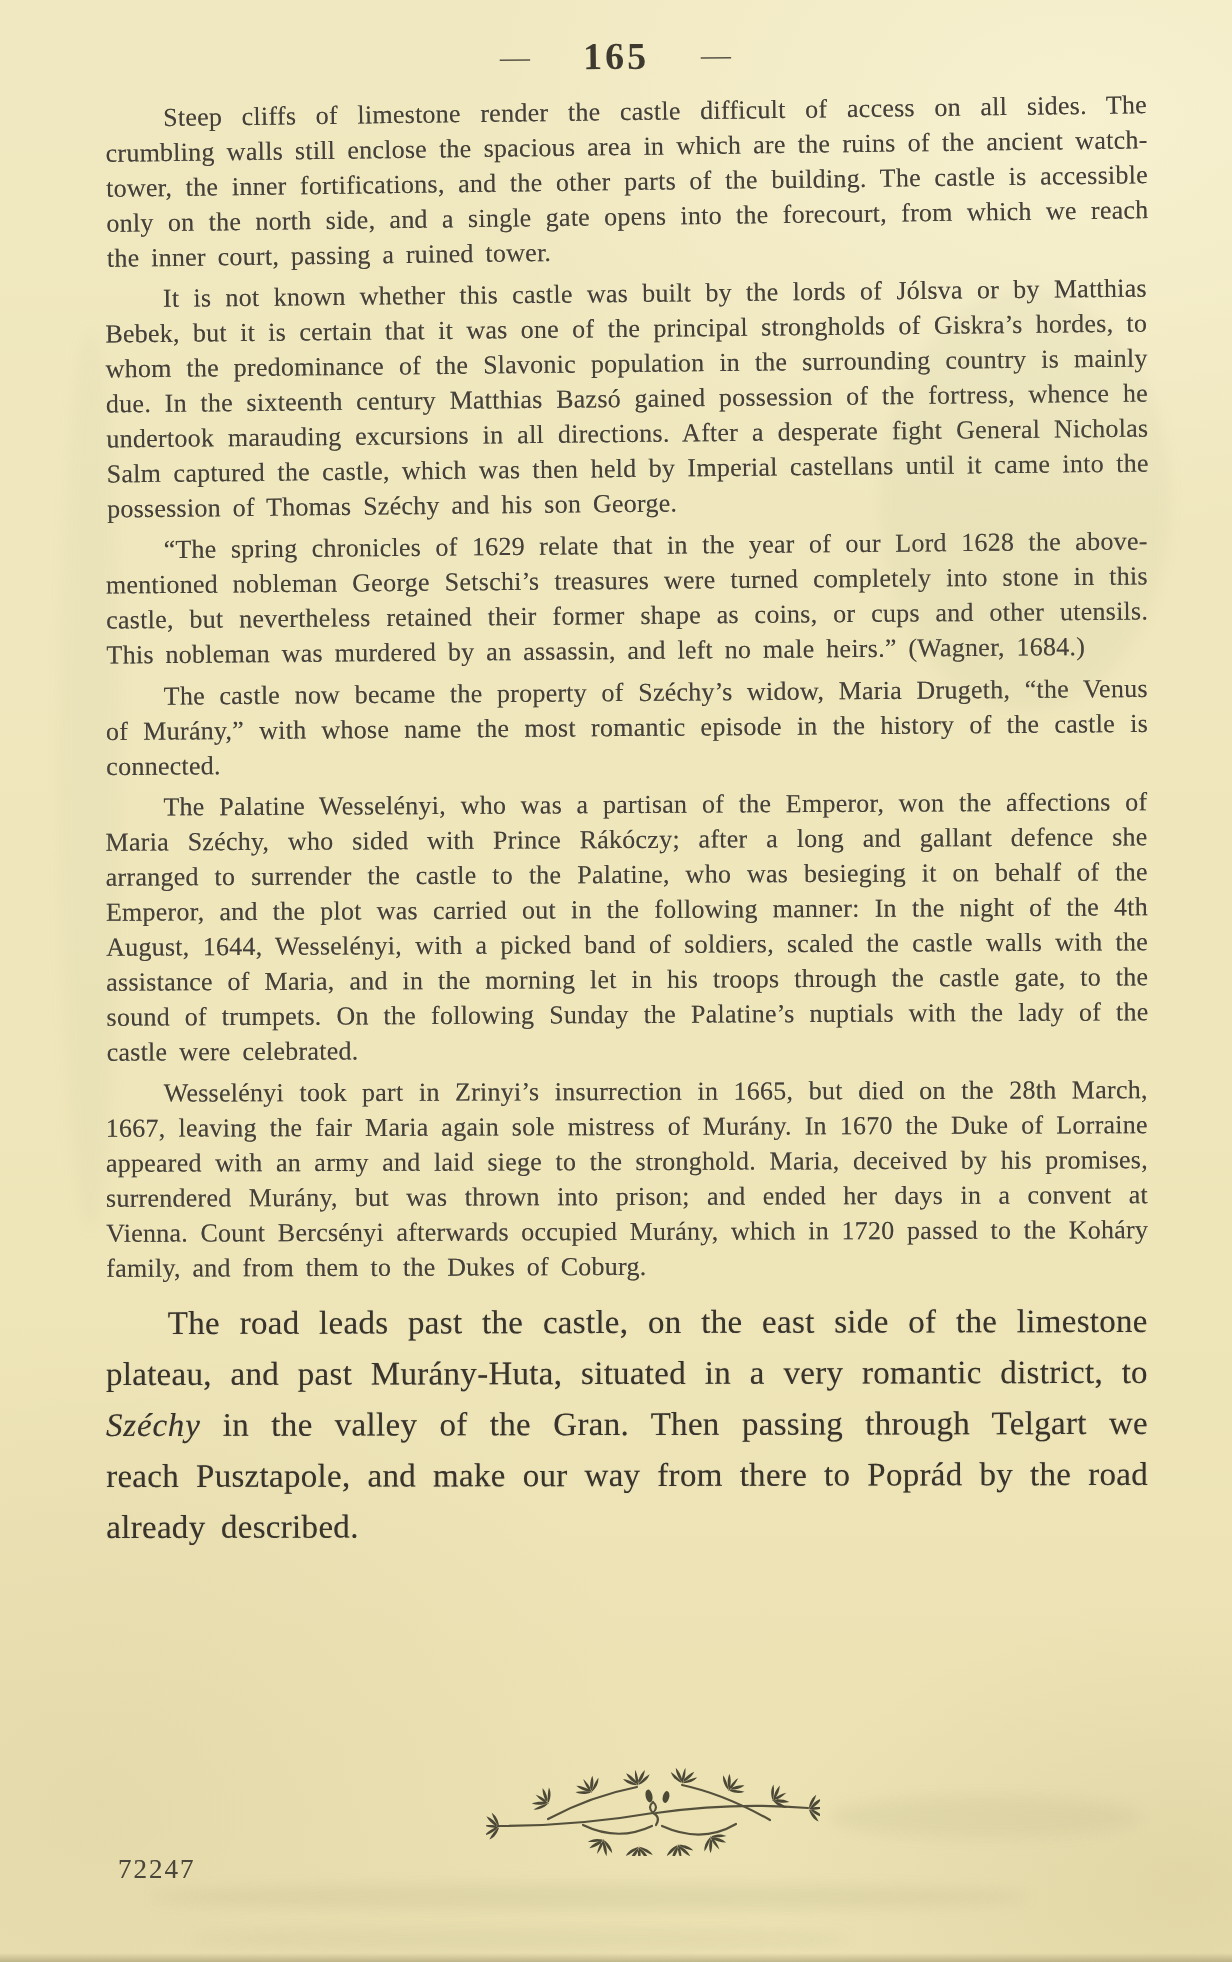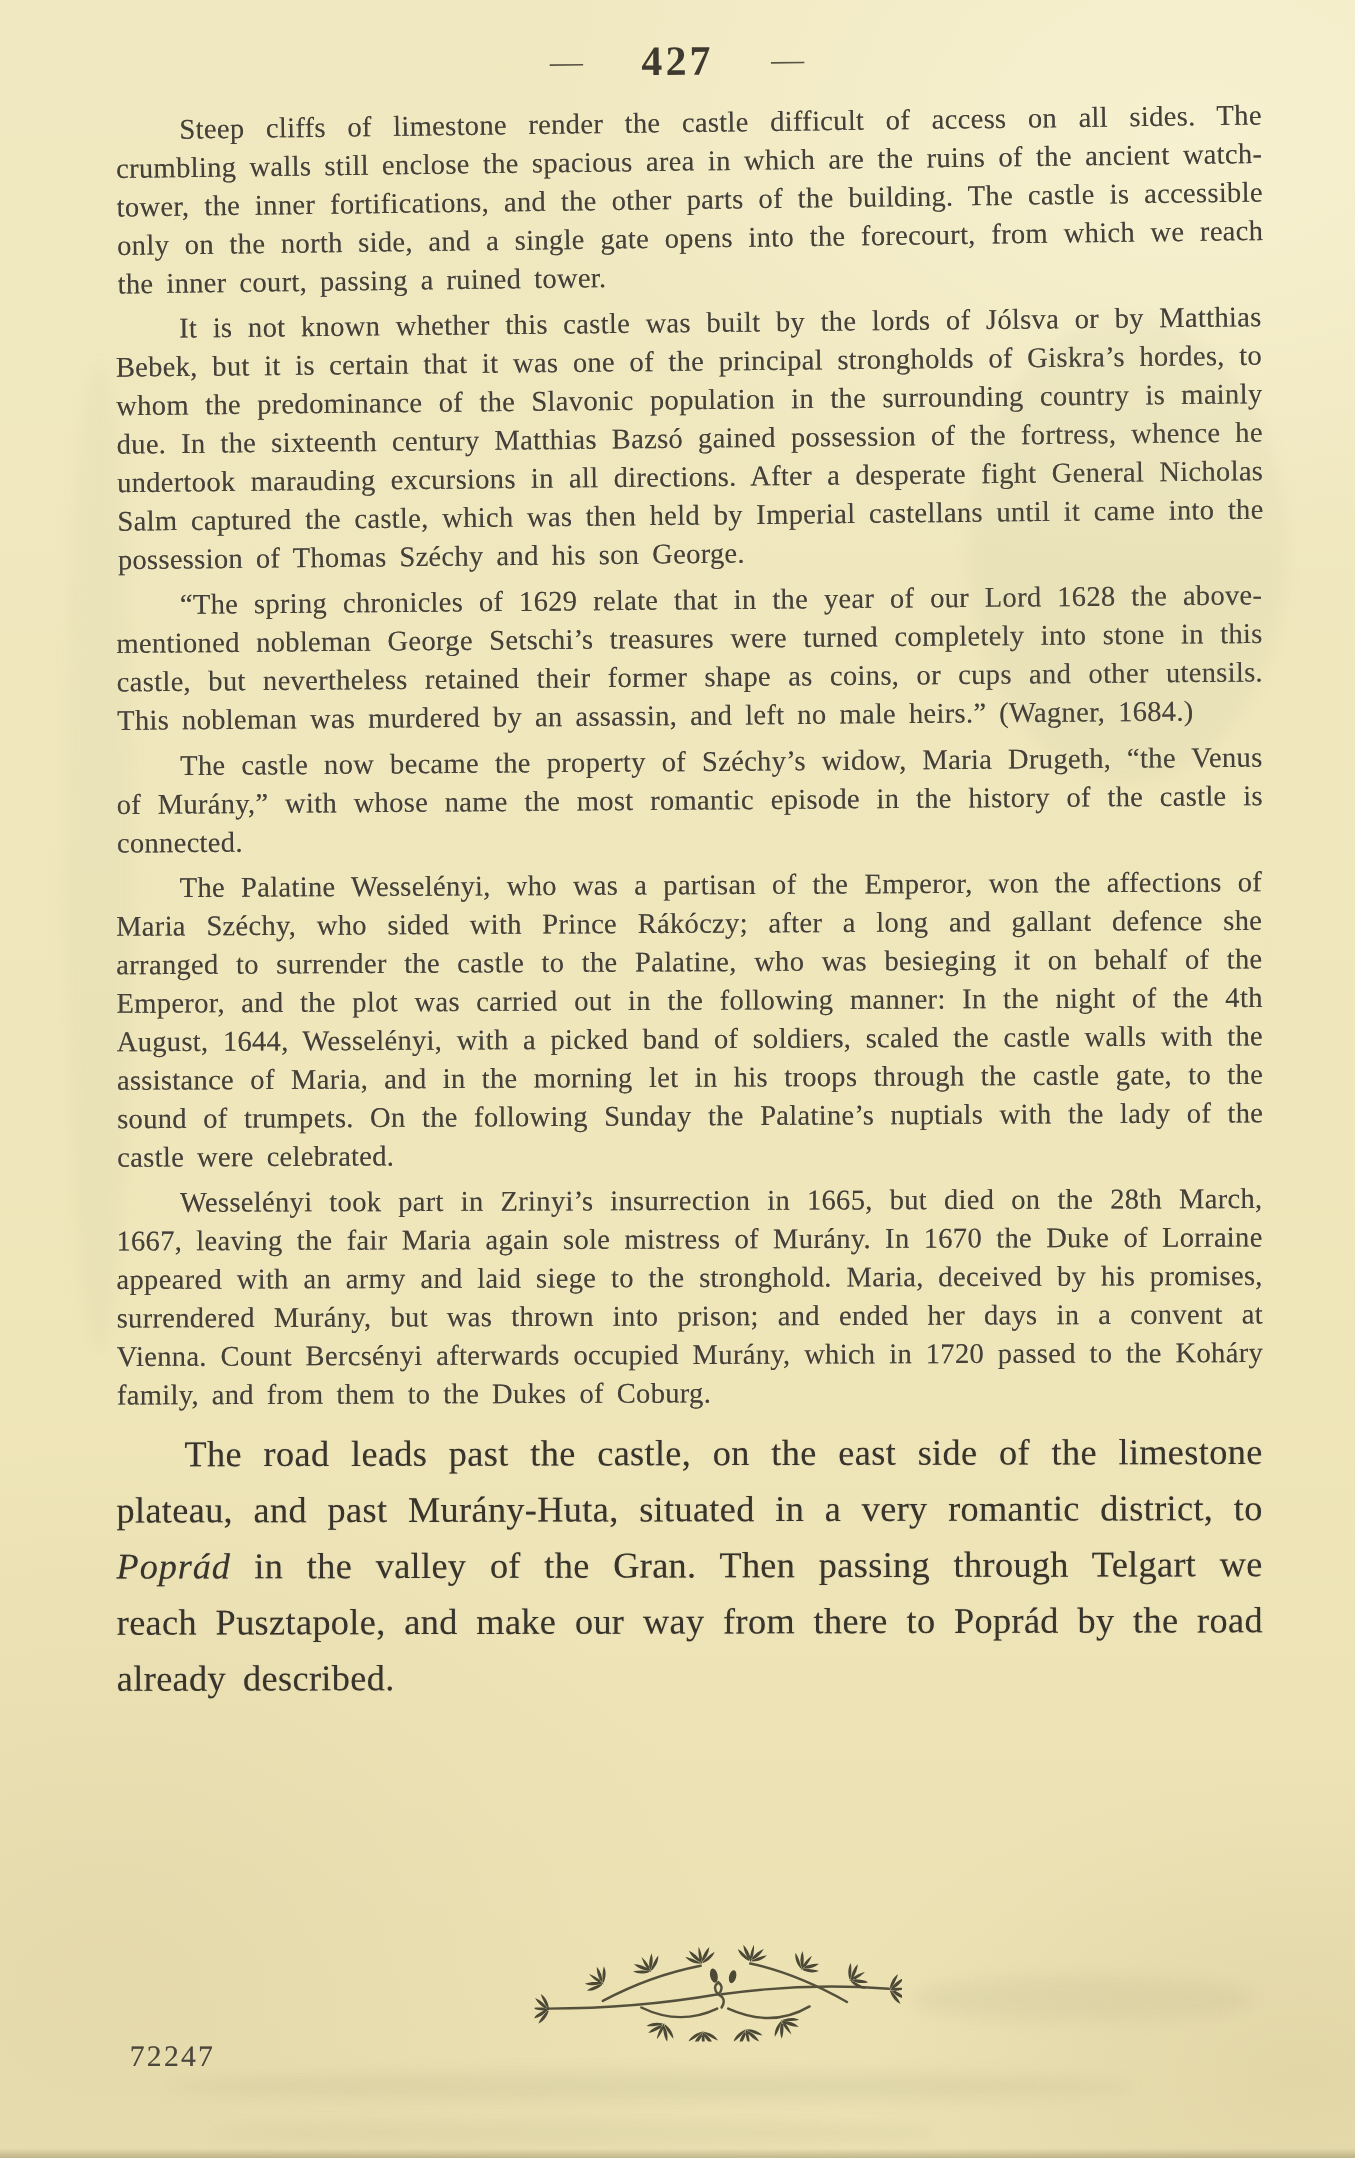--- a/index.html
+++ b/index.html
@@ -73,32 +73,32 @@
   .sm4{left:880px;top:290px;width:290px;height:420px;background:rgba(140,145,105,.05);}
   .sm5{left:60px;top:330px;width:60px;height:900px;background:rgba(150,150,110,.05);}
 </style>
 </head>
 <body>
 
 <div class="page">
 
   <div class="header">
     <span class="dash">—</span>
-    <span class="pagenum">427</span>
+    <span class="pagenum">165</span>
     <span class="dash">—</span>
   </div>
 
   <div class="text-block">
     <p class="r1">Steep cliffs of limestone render the castle difficult of access on all sides. The crumbling walls still enclose the spacious area in which are the ruins of the ancient watch-tower, the inner fortifications, and the other parts of the building. The castle is accessible only on the north side, and a single gate opens into the forecourt, from which we reach the inner court, passing a ruined tower.</p>
     <p class="r2">It is not known whether this castle was built by the lords of Jólsva or by Matthias Bebek, but it is certain that it was one of the principal strongholds of Giskra’s hordes, to whom the predominance of the Slavonic population in the surrounding country is mainly due. In the sixteenth century Matthias Bazsó gained possession of the fortress, whence he undertook marauding excursions in all directions. After a desperate fight General Nicholas Salm captured the castle, which was then held by Imperial castellans until it came into the possession of Thomas Széchy and his son George.</p>
     <p class="r3">“The spring chronicles of 1629 relate that in the year of our Lord 1628 the above-mentioned nobleman George Setschi’s treasures were turned completely into stone in this castle, but nevertheless retained their former shape as coins, or cups and other utensils. This nobleman was murdered by an assassin, and left no male heirs.” (Wagner, 1684.)</p>
     <p class="r4">The castle now became the property of Széchy’s widow, Maria Drugeth, “the Venus of Murány,” with whose name the most romantic episode in the history of the castle is connected.</p>
     <p class="r5">The Palatine Wesselényi, who was a partisan of the Emperor, won the affections of Maria Széchy, who sided with Prince Rákóczy; after a long and gallant defence she arranged to surrender the castle to the Palatine, who was besieging it on behalf of the Emperor, and the plot was carried out in the following manner: In the night of the 4th August, 1644, Wesselényi, with a picked band of soldiers, scaled the castle walls with the assistance of Maria, and in the morning let in his troops through the castle gate, to the sound of trumpets. On the following Sunday the Palatine’s nuptials with the lady of the castle were celebrated.</p>
     <p class="r6">Wesselényi took part in Zrinyi’s insurrection in 1665, but died on the 28th March, 1667, leaving the fair Maria again sole mistress of Murány. In 1670 the Duke of Lorraine appeared with an army and laid siege to the stronghold. Maria, deceived by his promises, surrendered Murány, but was thrown into prison; and ended her days in a convent at Vienna. Count Bercsényi afterwards occupied Murány, which in 1720 passed to the Koháry family, and from them to the Dukes of Coburg.</p>
-    <p class="big r7"><span>The road leads past the castle, on the east side of the limestone plateau, and past Murány-Huta, situated in a very romantic district, to </span><i>Poprád</i><span> in the valley of the Gran. Then passing through Telgart we reach Pusztapole, and make our way from there to Poprád by the road already described.</span></p>
+    <p class="big r7"><span>The road leads past the castle, on the east side of the limestone plateau, and past Murány-Huta, situated in a very romantic district, to </span><i>Széchy</i><span> in the valley of the Gran. Then passing through Telgart we reach Pusztapole, and make our way from there to Poprád by the road already described.</span></p>
   </div>
 
   <svg class="ornament" viewBox="0 0 334 90" xmlns="http://www.w3.org/2000/svg">
     <defs>
       <path id="sp" fill="#4b4836" d="M0,0 C-2.2,-6 -1.2,-12 0,-16.5 C1.2,-12 2.2,-6 0,0
            M-0.5,-2 C-5,-5 -8,-9 -9.5,-14.5 C-5.5,-12 -2.5,-8 -0.5,-4
            M0.5,-2 C5,-5 8,-9 9.5,-14.5 C5.5,-12 2.5,-8 0.5,-4
            M-1,-1 C-7,-2.4 -11,-5 -13.5,-9.5 C-9,-8 -4,-4.6 -1,-2
            M1,-1 C7,-2.4 11,-5 13.5,-9.5 C9,-8 4,-4.6 1,-2"></path>
     </defs>

